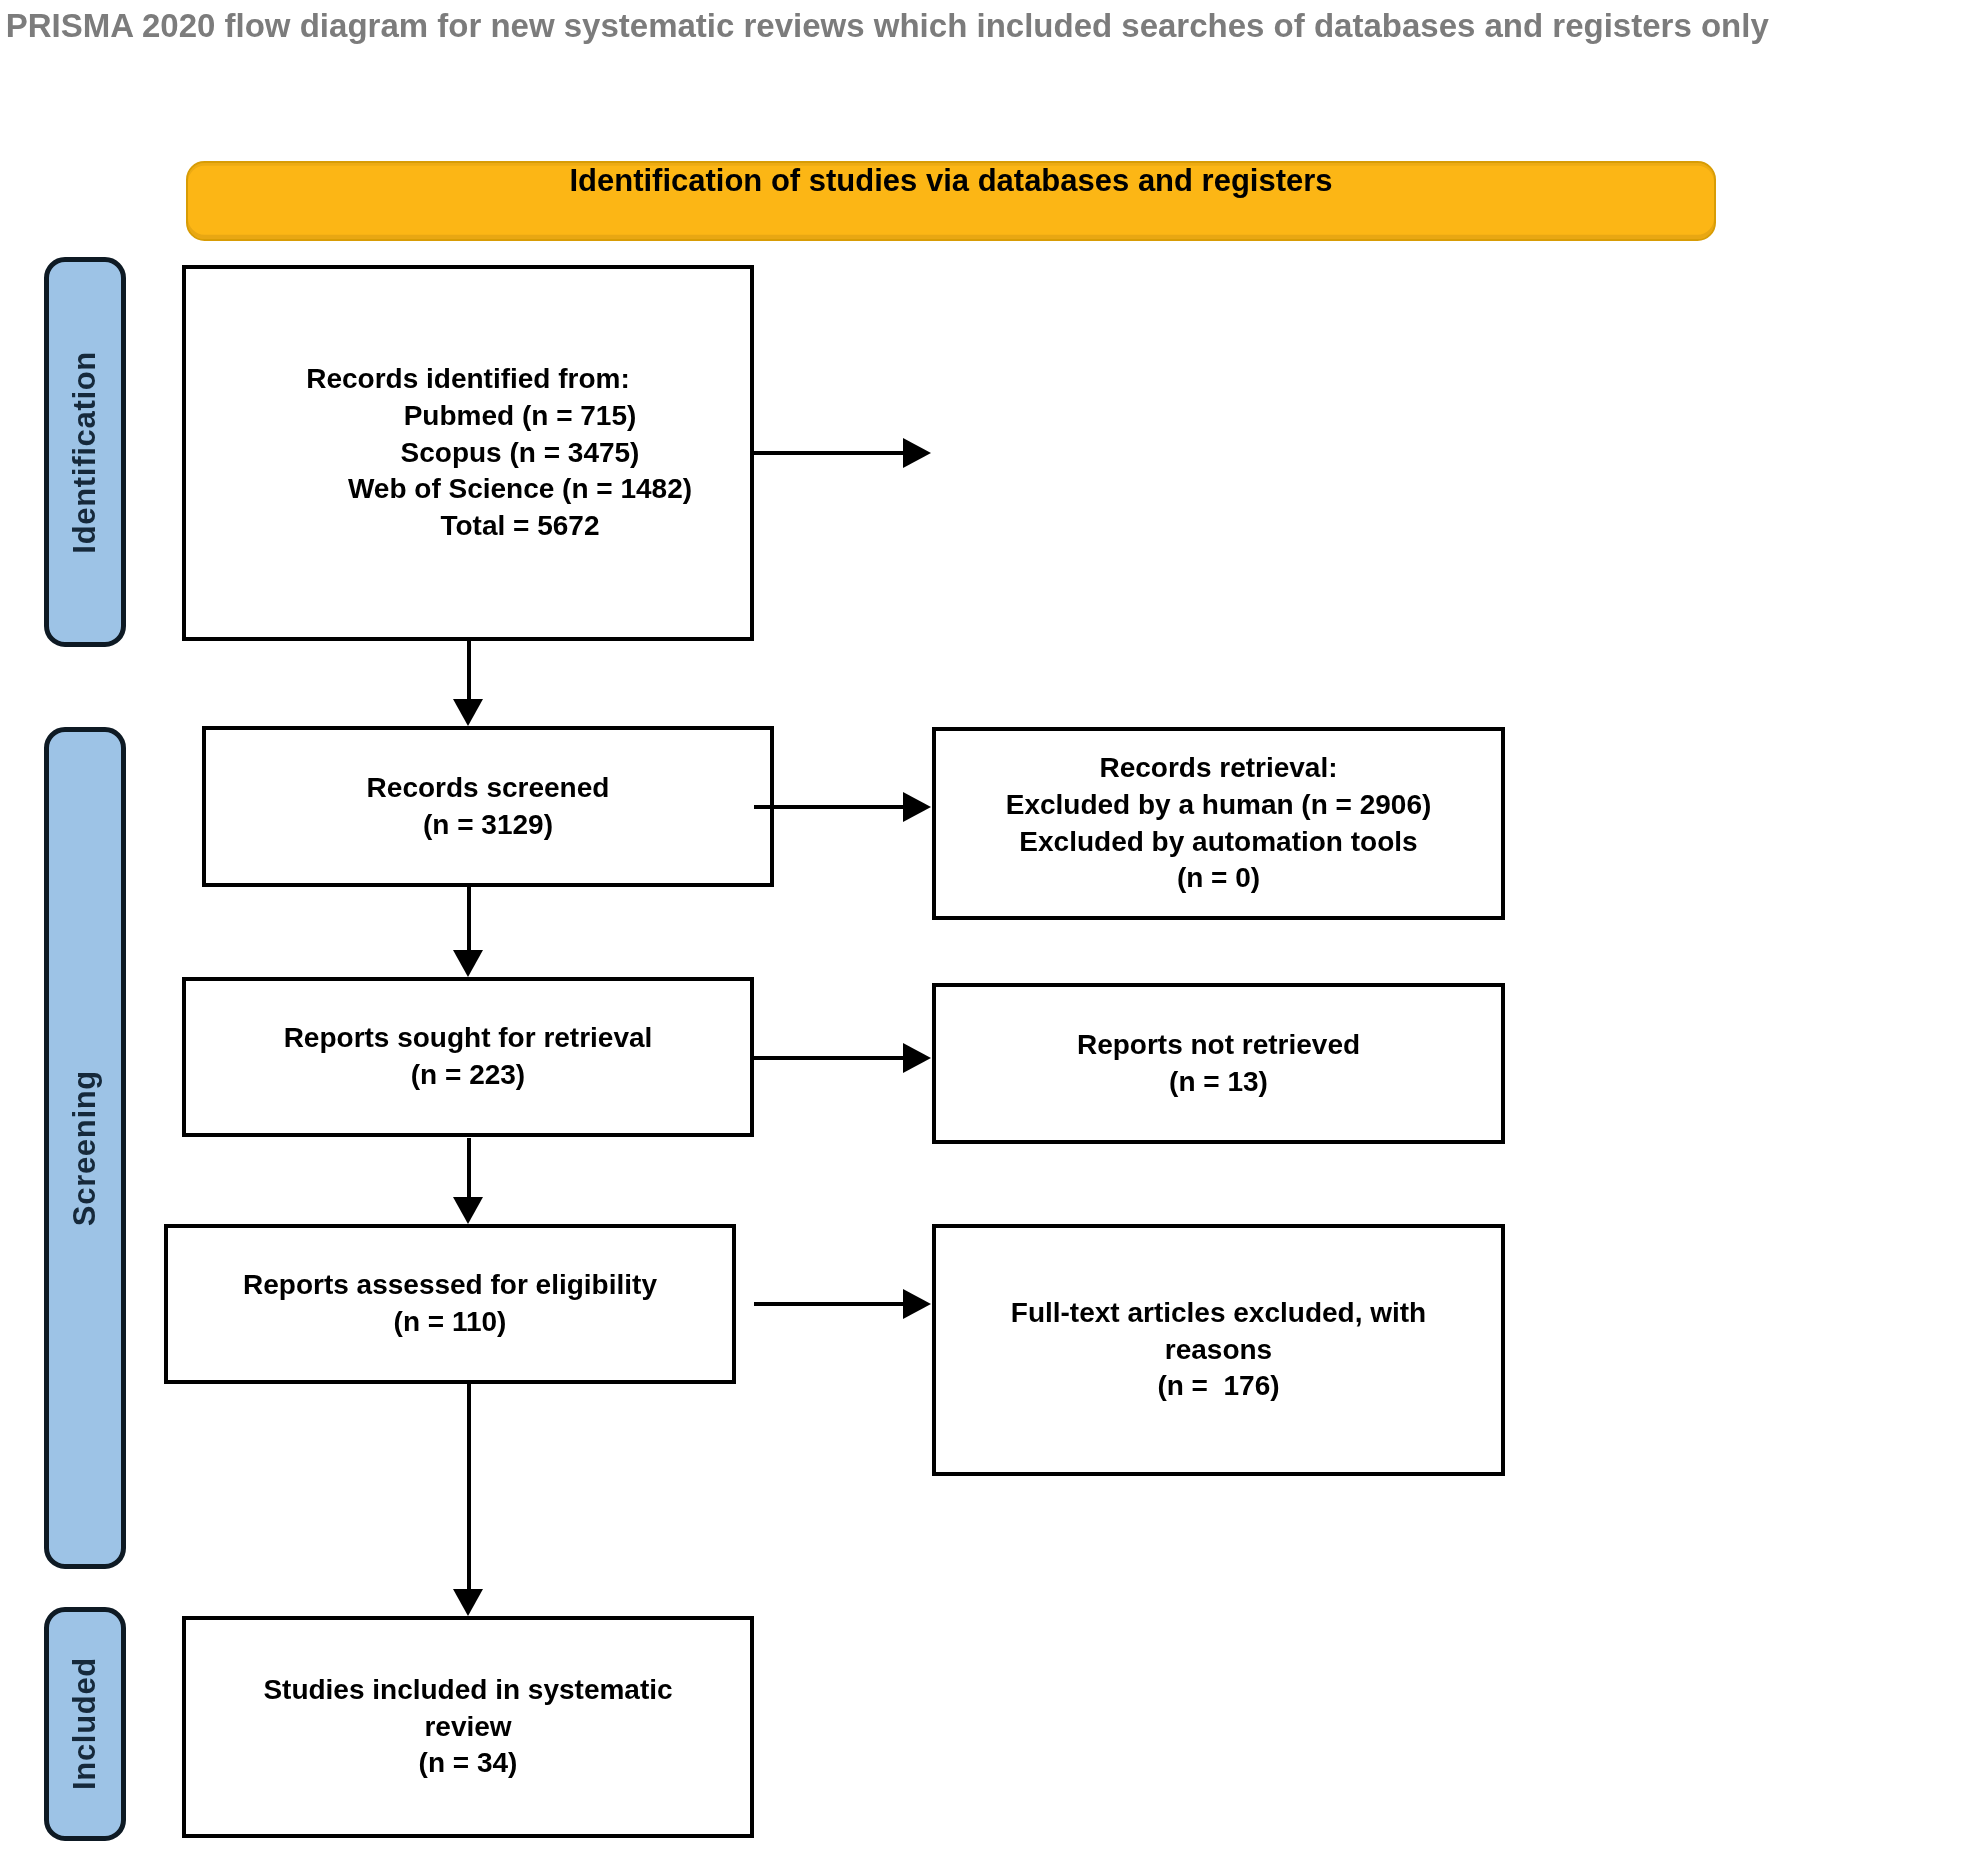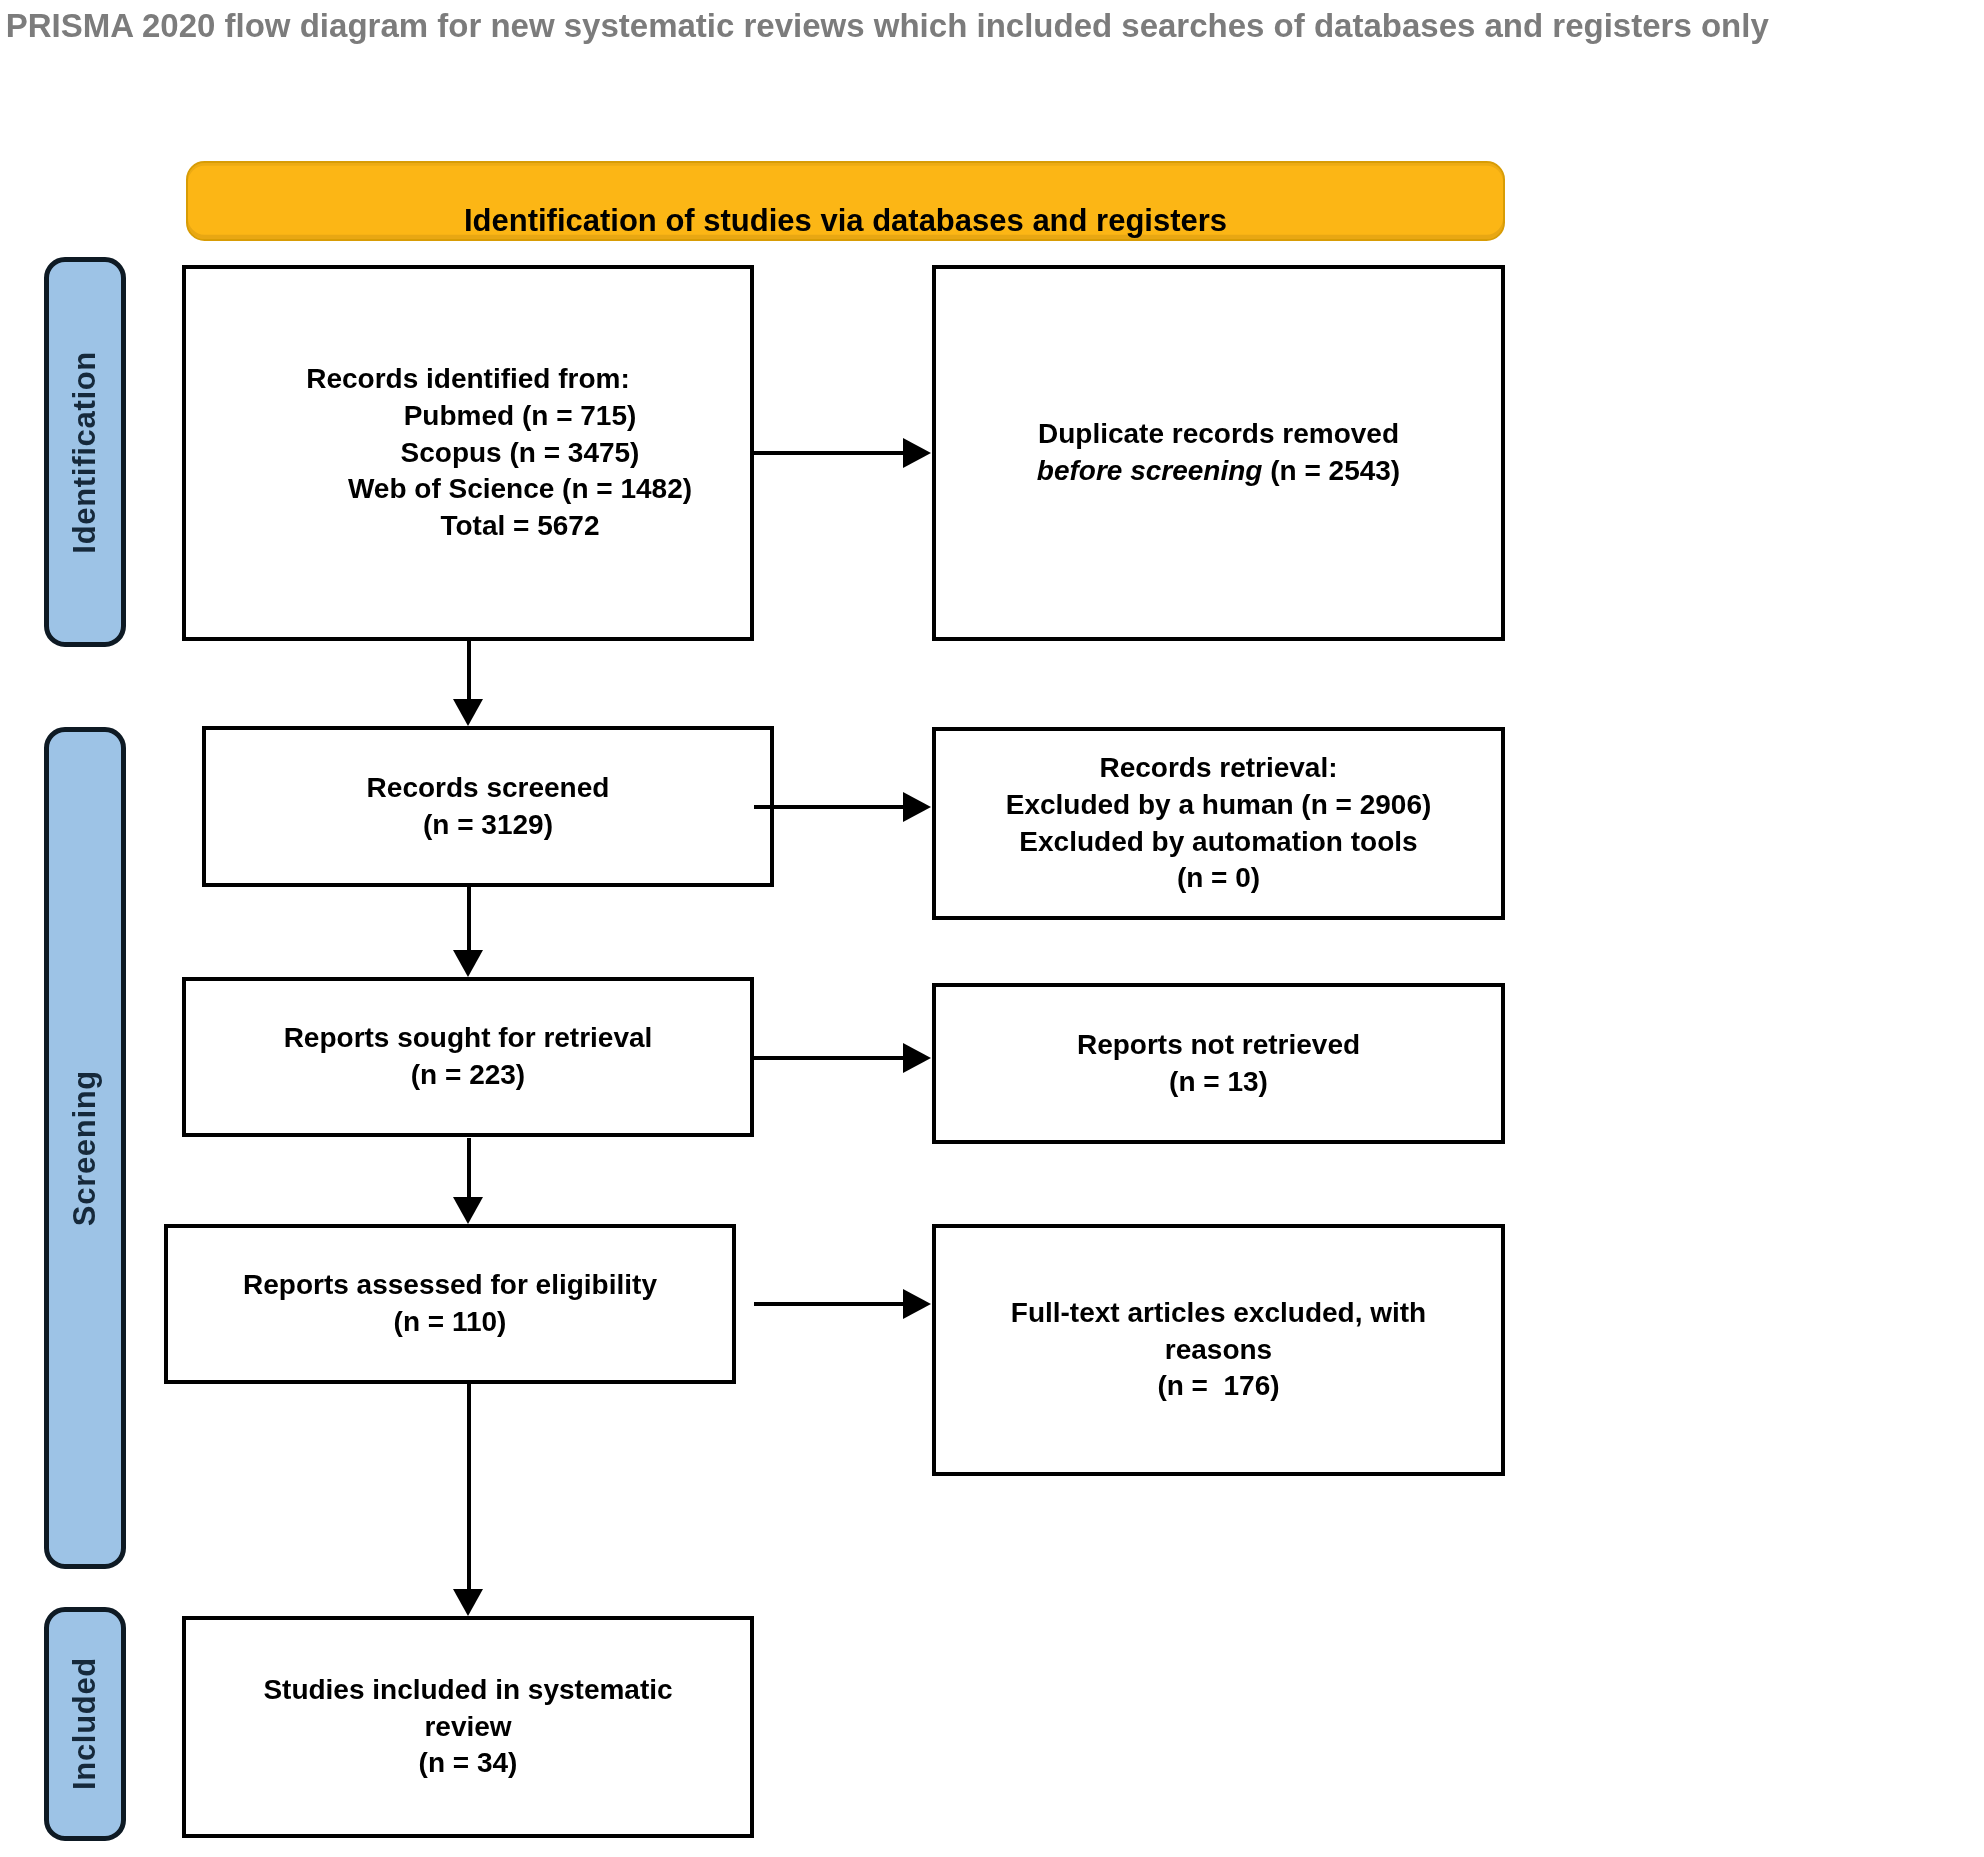--- a/index.html
+++ b/index.html
@@ -29,25 +29,25 @@
   .page-title {
     position: absolute;
     left: 5.7px; top: 7px; width: 1973px;
     font-size: 33px;
     font-weight: bold;
     color: var(--title-text);
     white-space: nowrap;
   }
   .banner {
     position: absolute;
-    left: 186px; top: 161px; width: 1319px; height: 80px;
+    left: 186px; top: 161px; width: 1530px; height: 80px;
     background: var(--header-fill);
     border: 2.8px solid var(--header-border);
     border-radius: 18.5px;
-    display: flex; align-items: flex-end; justify-content: center;
+    display: flex; align-items: flex-start; justify-content: center;
     box-shadow: inset 0 -4.3px 0 rgba(0,0,0,0.08), inset 0 2.8px 0 rgba(0,0,0,0.06);
   }
   .banner-label {
     font-size: 31px;
     font-weight: bold;
     color: #000000;
   }
   .tab {
     position: absolute;
     left: 44px; width: 82px;
@@ -118,24 +118,20 @@
   </div>
 
   <div class="box" style="left:182px;top:265px;width:572px;height:376px;">
     <div class="line">Records identified from:</div>
     <div class="line indent">Pubmed (n = 715)</div>
     <div class="line indent">Scopus (n = 3475)</div>
     <div class="line indent">Web of Science (n = 1482)</div>
     <div class="line indent">Total = 5672</div>
   </div>
 
-  <div class="box" style="left:932px;top:265px;width:573px;height:376px;">
-    <div class="line">Duplicate records removed</div>
-    <div class="line"><span class="it">before screening</span><span> (n = 2543)</span></div>
-  </div>
 
   <div class="box" style="left:182px;top:726px;width:572px;height:161px;margin-left:20px;">
     <div class="line">Records screened</div>
     <div class="line">(n = 3129)</div>
   </div>
 
   <div class="box" style="left:932px;top:727px;width:573px;height:193px;">
     <div class="line">Records retrieval:</div>
     <div class="line">Excluded by a human (n = 2906)</div>
     <div class="line">Excluded by automation tools</div>

